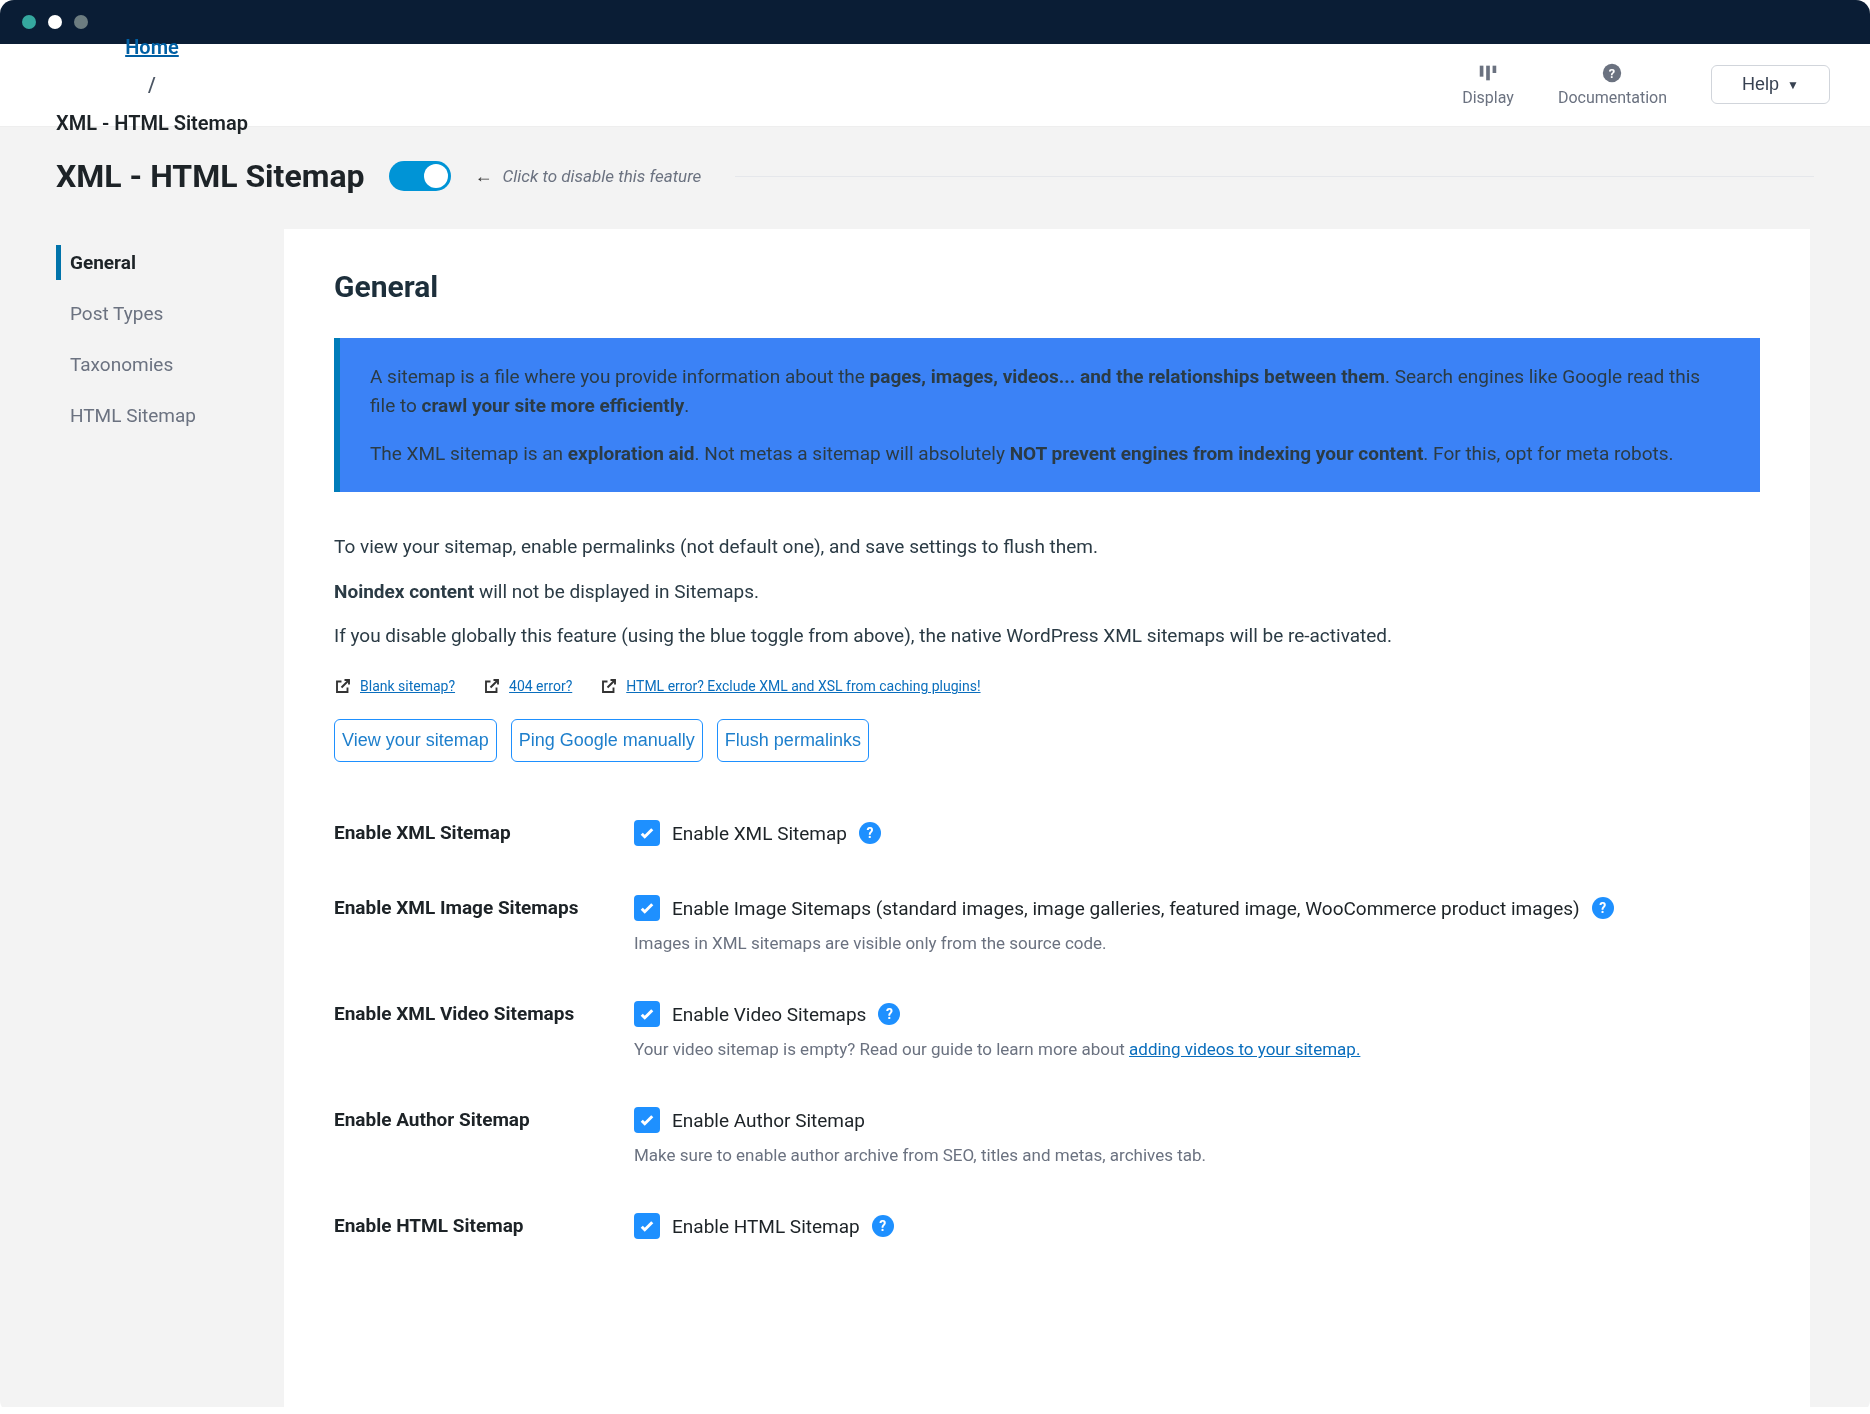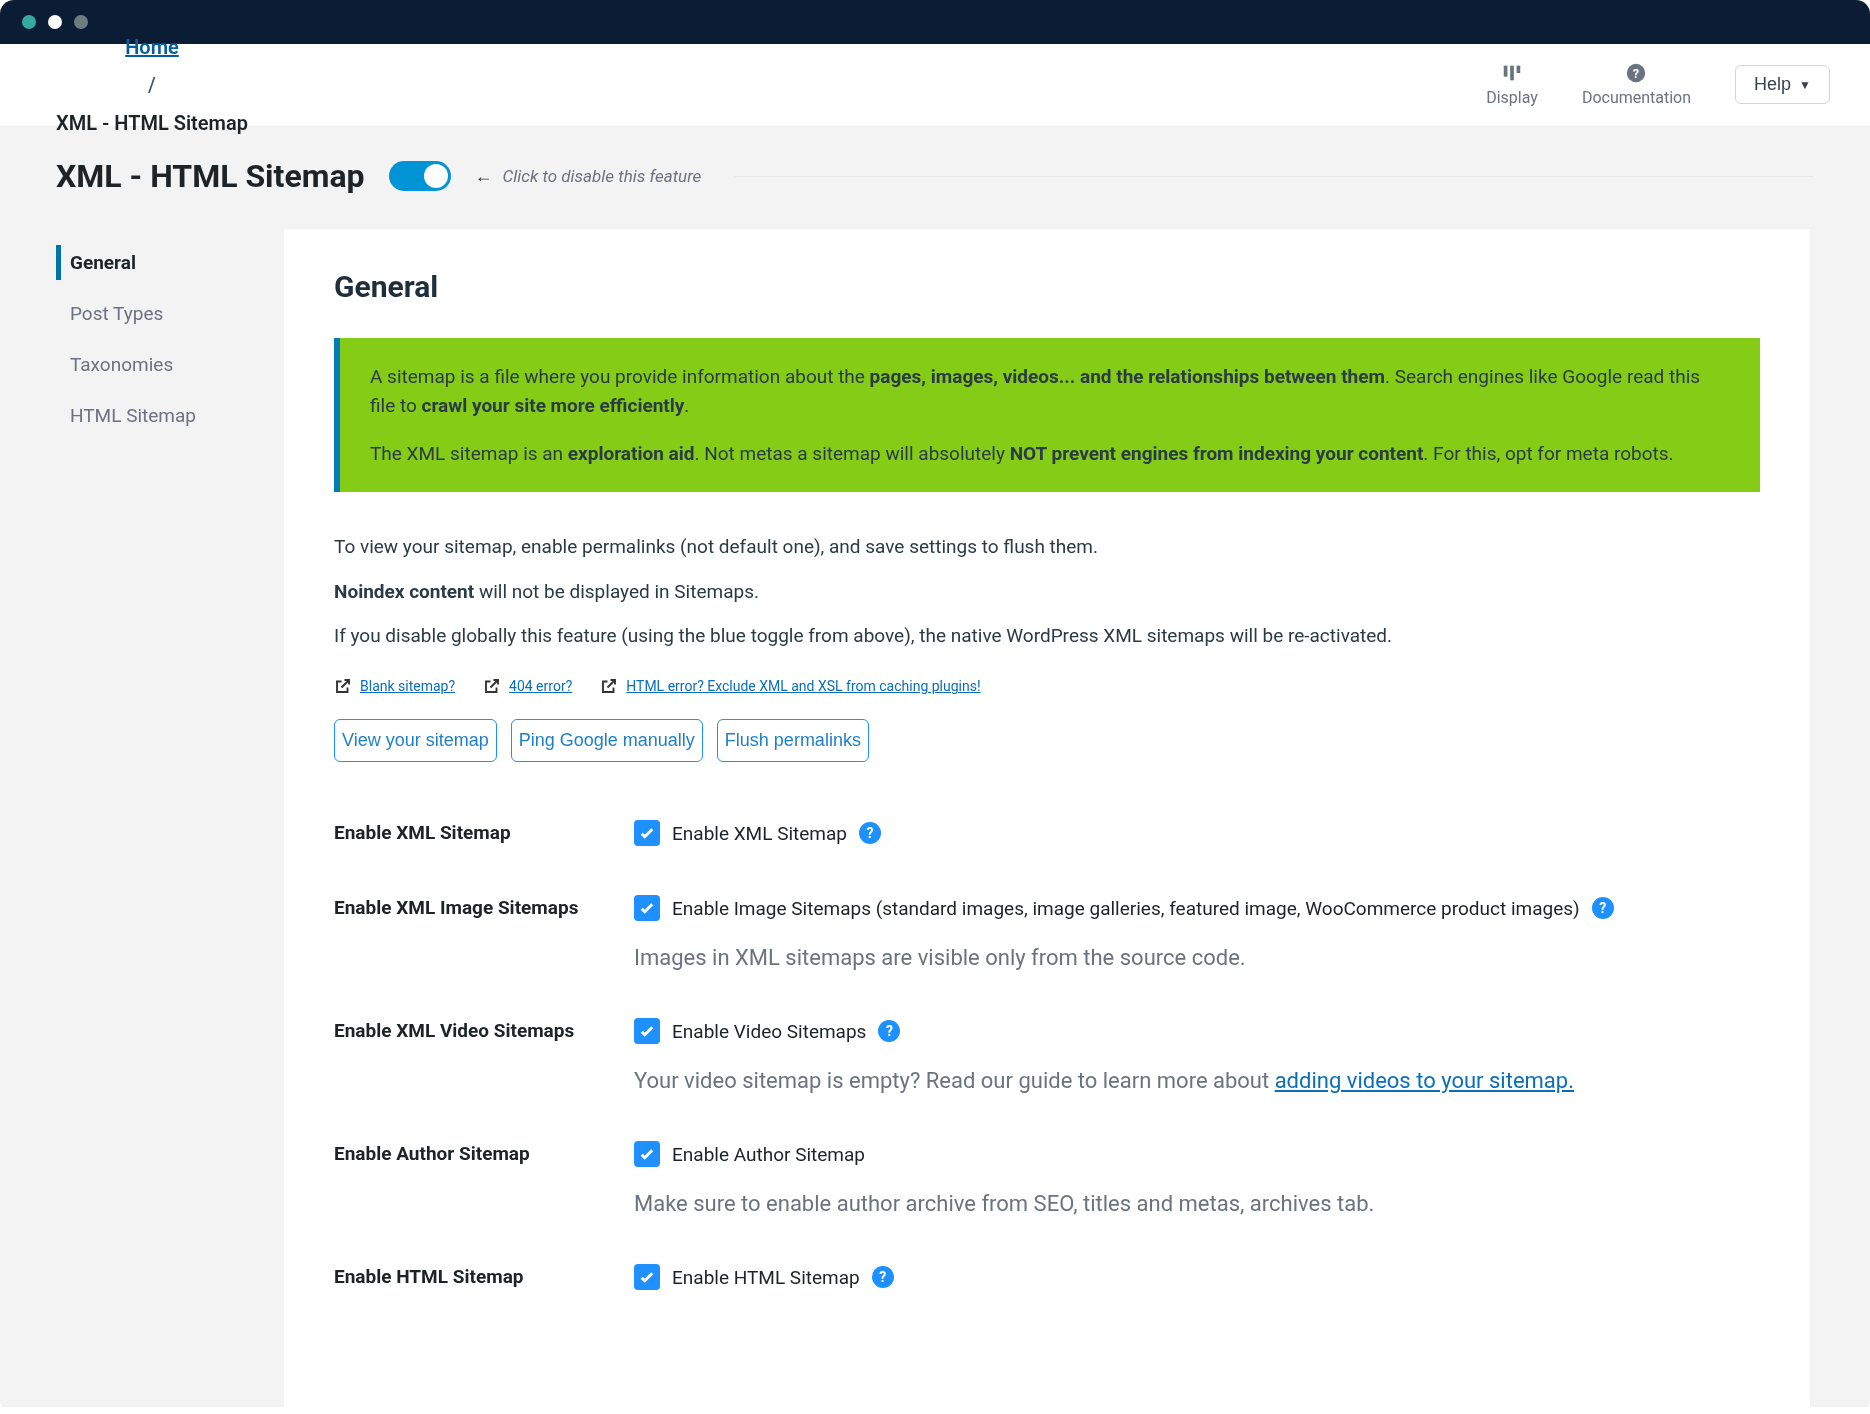--- a/index.html
+++ b/index.html
@@ -58,21 +58,21 @@
     display: flex;
     align-items: center;
     gap: 44px;
   }
   .icon-stack { display:flex; flex-direction:column; align-items:center; gap:4px; color:#6b7280; font-size:16px;}
   .icon-stack .ic { width:22px; height:22px; display:flex; align-items:center; justify-content:center; }
   .help-btn {
     border: 1px solid #d1d5db;
     background: #fff;
     border-radius: 6px;
-    padding: 8px 18px;
+    padding: 8px 30px;
     font-size: 18px;
     color: #374151;
     display: flex;
     align-items: center;
     gap: 8px;
     cursor: pointer;
   }
   .help-btn .caret { font-size: 12px; }
   
   .subhead {
@@ -151,21 +151,21 @@
     margin: 0 60px 0 0;
     padding: 40px 50px 80px 50px;
   }
   .section-title {
     font-size: 30px;
     font-weight: 700;
     color: #1d2f3b;
     margin-bottom: 34px;
   }
   .notice {
-    background: #84cc16;
+    background: #3b82f6;
     border-left: 6px solid #007cba;
     padding: 24px 30px;
     font-size: 19px;
     line-height: 1.55;
     color: #2b3b45;
     margin-bottom: 40px;
   }
   .notice p { margin-bottom: 18px; }
   .notice p:last-child { margin-bottom: 0; }
   .notice b, .notice strong { font-weight: 700; }
@@ -237,23 +237,23 @@
     border-radius: 50%;
     display: inline-flex;
     align-items: center;
     justify-content: center;
     font-size: 14px;
     font-weight: 700;
     cursor:pointer;
     flex-shrink:0;
   }
   .subtext {
-    font-size: 22px;
+    font-size: 17px;
     color: #6b7280;
-    margin-top: 24px;
+    margin-top: 12px;
   }
   .subtext a { color: #0a6ebd; text-decoration: underline; }
 </style>
 </head>
 <body>
 
 <div class="frame">
 
   <div class="titlebar">
     <div class="dot red"></div>

